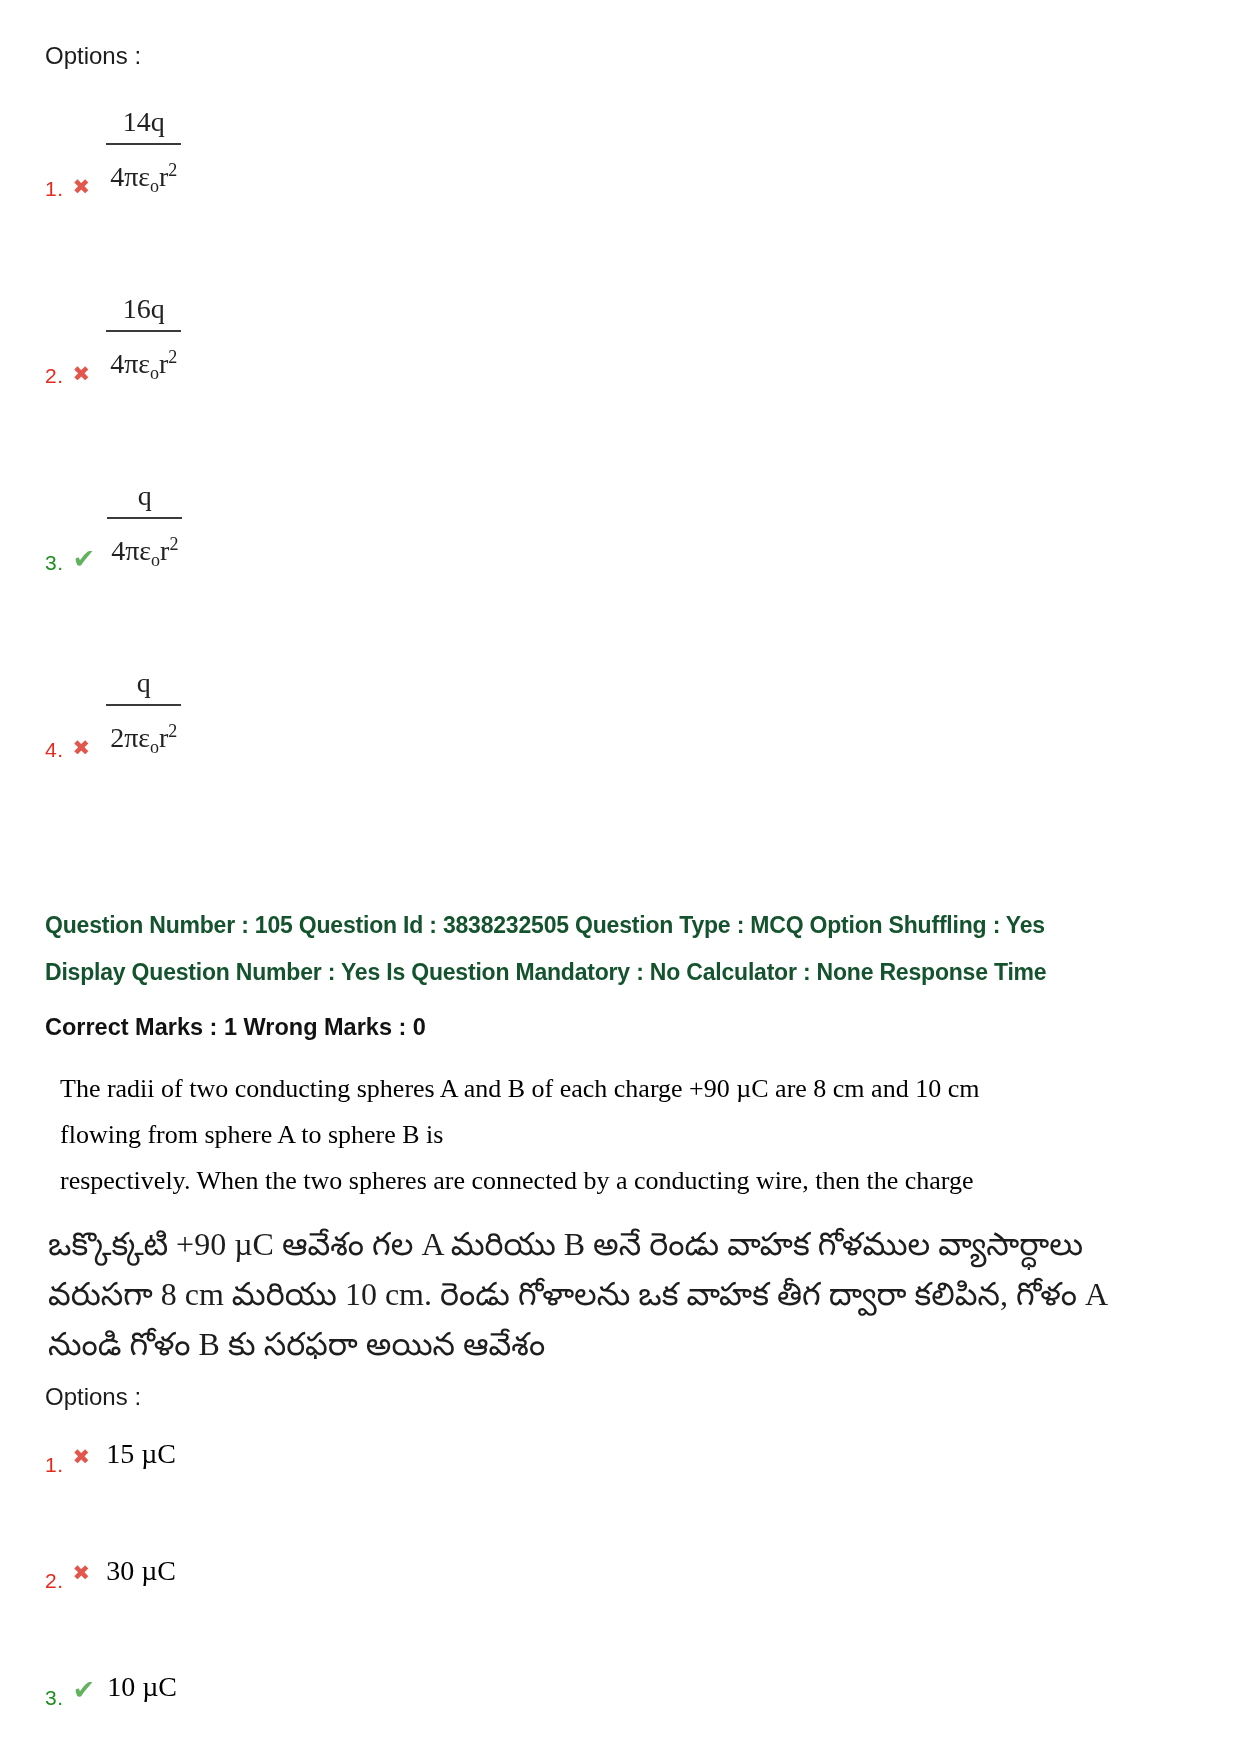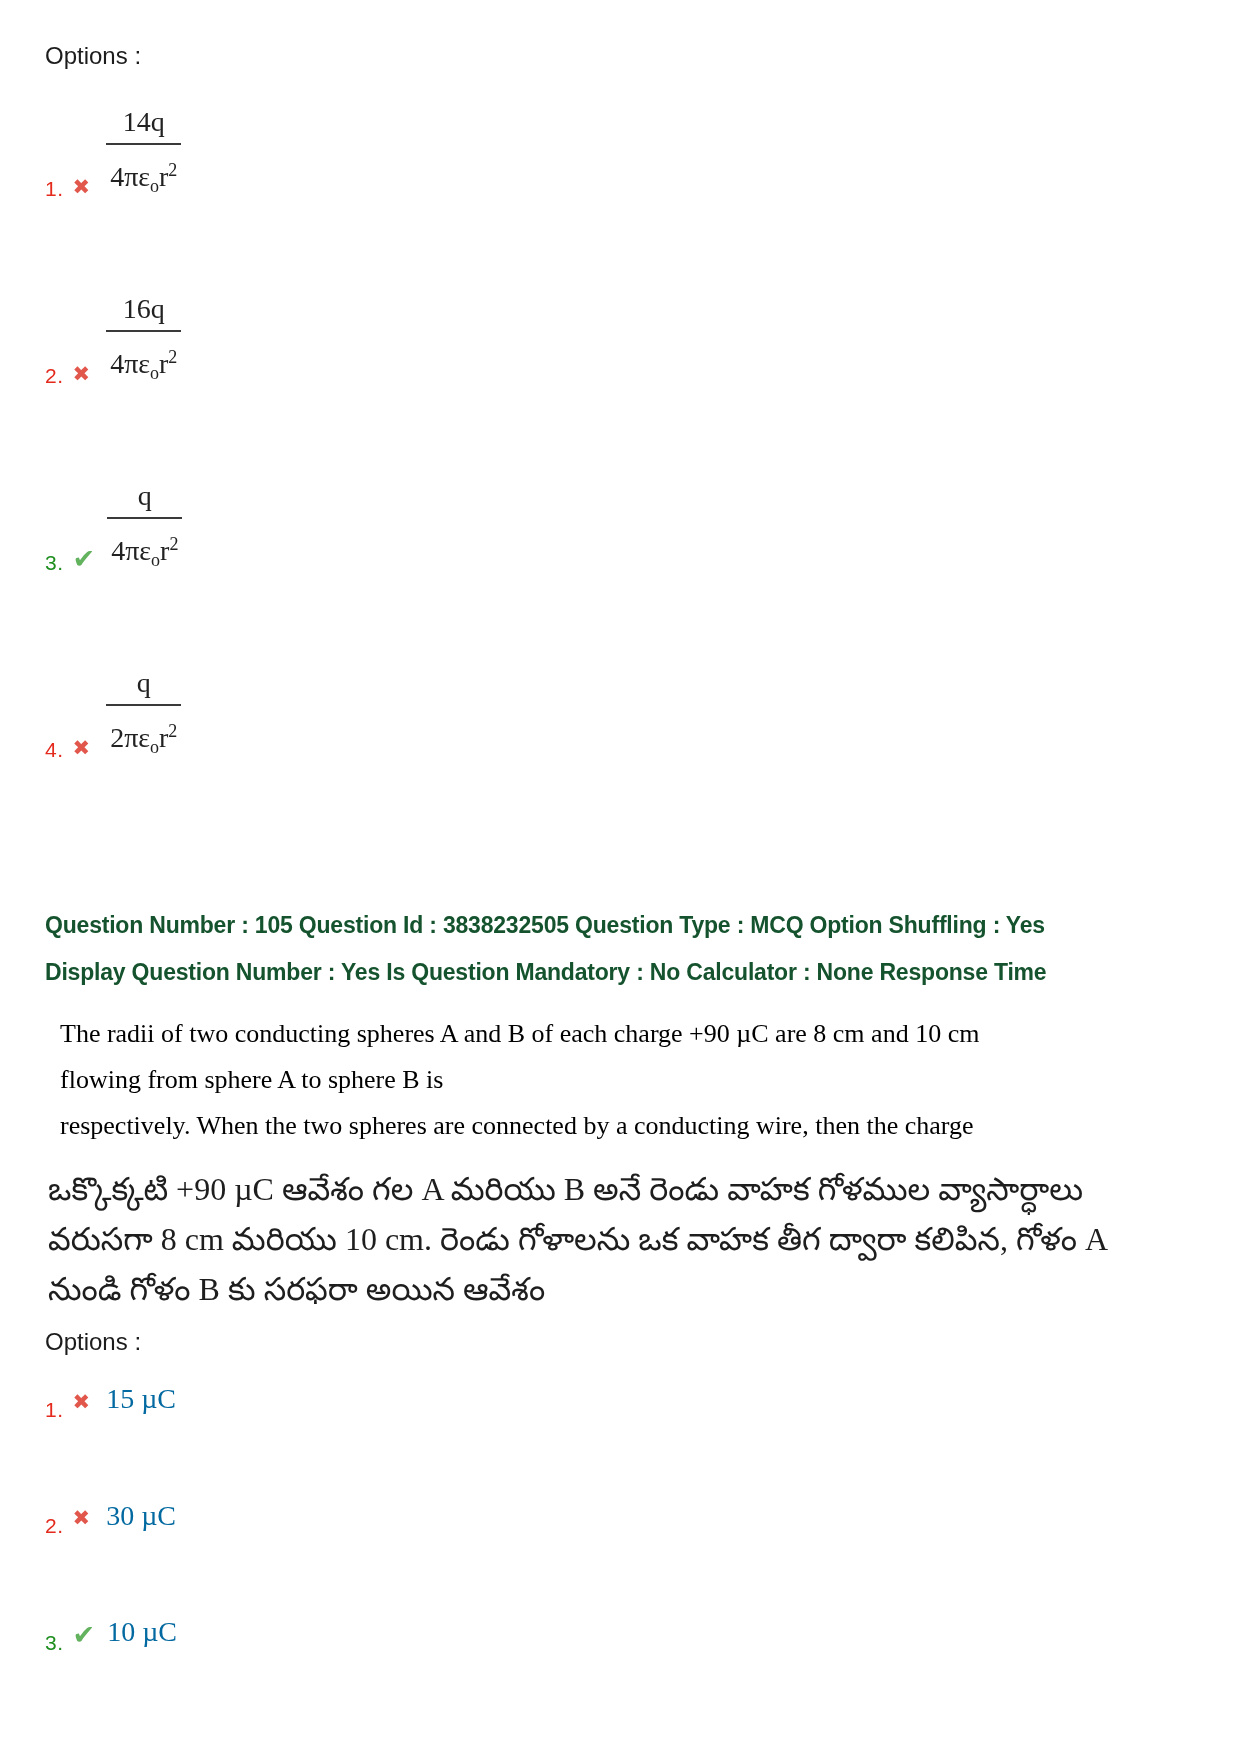--- a/index.html
+++ b/index.html
@@ -125,21 +125,21 @@
     display: flex;
     align-items: flex-end;
     margin: 0 0 77px 0;
   }
   .text-row.first {
     margin-top: 26px;
   }
   .optval {
     font-family: "Liberation Serif", serif;
     font-size: 28px;
-    color: #0369a1;
+    color: #000000;
     margin-bottom: 6px;
     line-height: 1.2;
   }
   .text-row .mark-icon.wrong { margin-bottom: 9px; }
   .text-row .mark-icon.correct { margin-bottom: 7px; }
 </style>
 </head>
 <body>
 
 <div class="page">
@@ -180,20 +180,21 @@
       <span class="num">q</span>
       <span class="den"><span>2πε</span><sub>o</sub><span>r</span><sup>2</sup></span>
     </span>
   </div>
 
   <div class="meta">
     <div>Question Number : 105 Question Id : 3838232505 Question Type : MCQ Option Shuffling : Yes</div>
     <div>Display Question Number : Yes Is Question Mandatory : No Calculator : None Response Time</div>
   </div>
 
+  <div class="marks-line">Correct Marks : 1 Wrong Marks : 0</div>
 
   <div class="q-en">
     <div>The radii of two conducting spheres A and B of each charge +90 µC are 8 cm and 10 cm</div>
     <div>flowing from sphere A to sphere B is</div>
     <div>respectively. When the two spheres are connected by a conducting wire, then the charge</div>
   </div>
   <div class="q-te">
     <div>ఒక్కొక్కటి +90 µC ఆవేశం గల A మరియు B అనే రెండు వాహక గోళముల వ్యాసార్ధాలు</div>
     <div>వరుసగా 8 cm మరియు 10 cm. రెండు గోళాలను ఒక వాహక తీగ ద్వారా కలిపిన, గోళం A</div>
     <div>నుండి గోళం B కు సరఫరా అయిన ఆవేశం</div>

